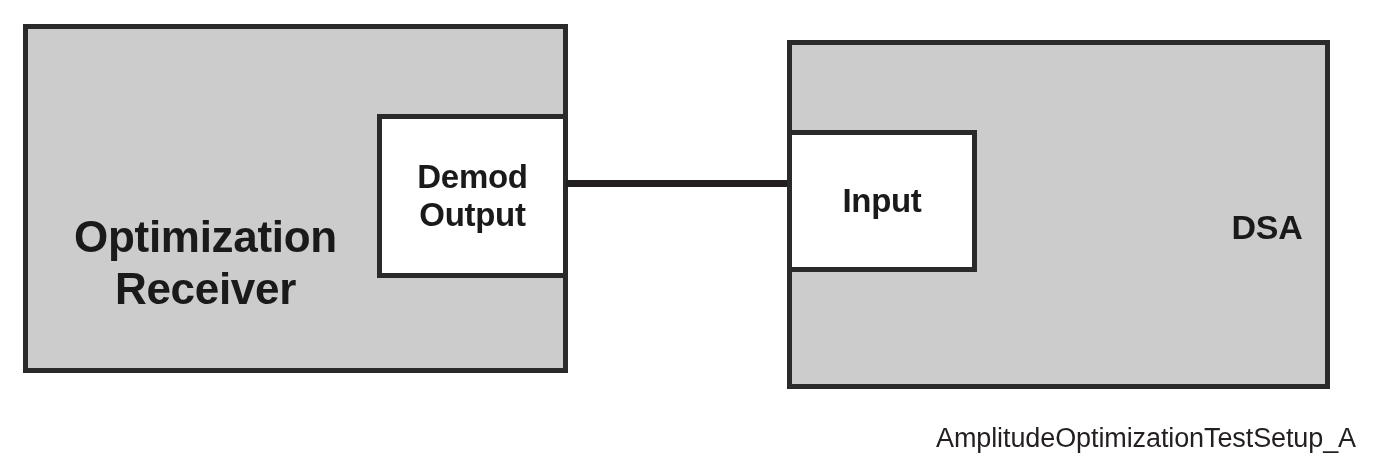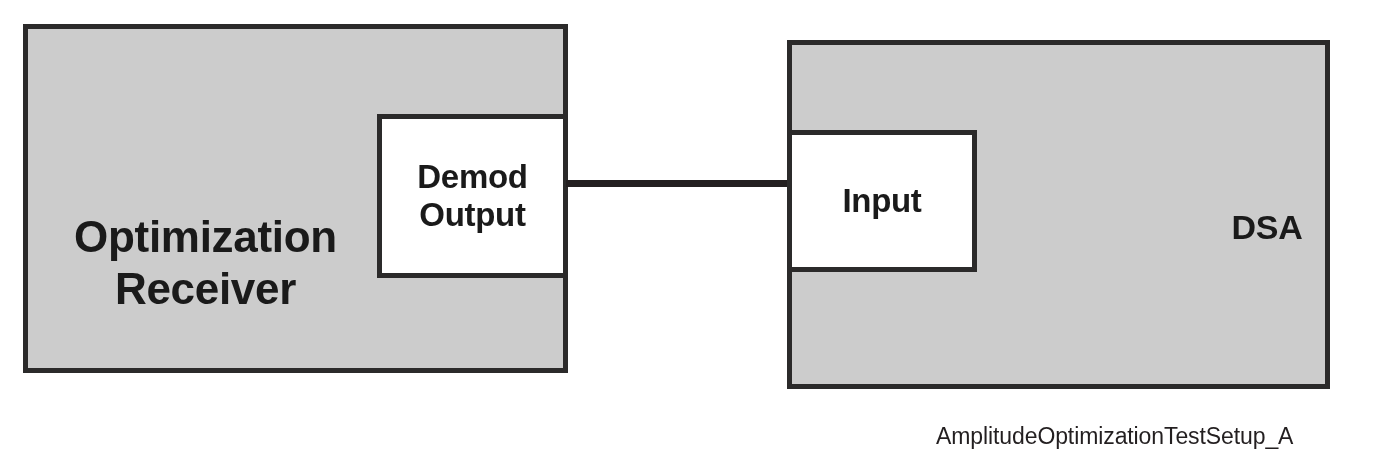--- a/index.html
+++ b/index.html
@@ -105,21 +105,21 @@
     width: 223px;
     height: 7px;
     background: #231f20;
   }
 
   
   #figure-caption {
     position: absolute;
     left: 936px;
     top: 423px;
-    font-size: 23px;
+    font-size: 27px;
     font-weight: normal;
     color: #231f20;
     letter-spacing: -0.1px;
     white-space: nowrap;
   }
 </style>
 </head>
 <body>
 
 <div class="canvas">

